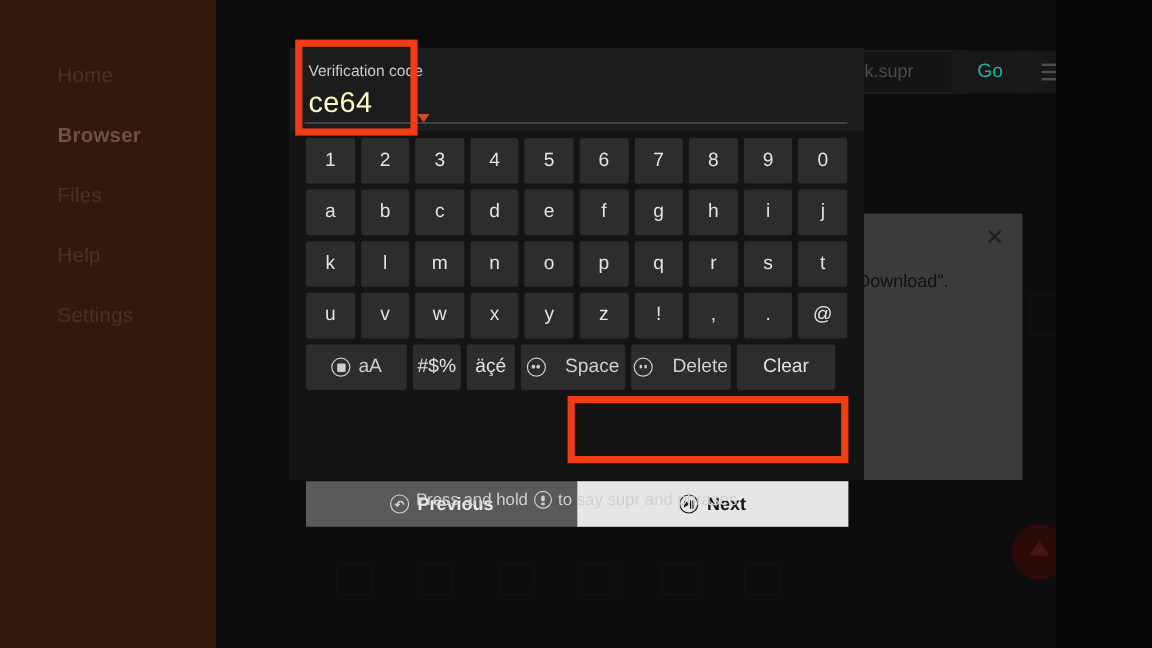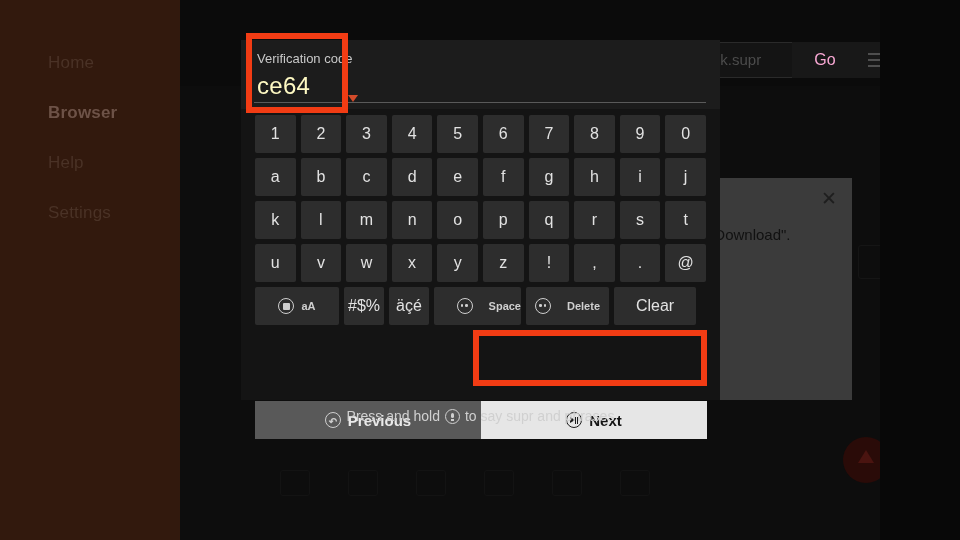--- a/index.html
+++ b/index.html
@@ -74,21 +74,21 @@
     line-height: 34px;
     padding-left: 6px;
     white-space: nowrap;
     overflow: hidden;
   }
   .go-btn {
     position: absolute;
     left: 612px; top: 4px;
     width: 66px; height: 36px;
     background: #181818;
-    color: #f9a8d4;
+    color: #14b8a6;
     font-size: 16px;
     display: flex;
     align-items: center;
     justify-content: center;
   }
   .menu-btn {
     position: absolute;
     left: 668px; top: 4px;
     width: 60px; height: 36px;
     background: #181818;
@@ -250,24 +250,24 @@
     color: #e2e2e2;
     font-size: 16px;
     display: flex;
     align-items: center;
     justify-content: center;
     border-radius: 2px;
     flex: 1 1 0;
   }
   .key.wide-aA   { flex: 0 0 84px; gap: 7px; }
   .key.w-small   { flex: 0 0 40px; }
-  .key.w-space   { flex: 0 0 87px; gap: 16px; justify-content: flex-end; }
+  .key.w-space   { flex: 0 0 87px; gap: 16px; }
   .key.w-delete  { flex: 0 0 83px; gap: 16px; }
   .key.w-clear   { flex: 0 0 82px; }
-  .key .klabel   { color: #cfcfcf; font-size: 11px; font-weight: bold; }
+  .key .klabel   { color: #cfcfcf; font-size: 16px; }
 
   
   .cglyph {
     width: 16px; height: 16px;
     border-radius: 50%;
     border: 1.5px solid #cfcfcf;
     position: relative;
     flex: 0 0 auto;
     display: inline-block;
   }
@@ -396,20 +396,21 @@
 <body>
 
 <div id="screen">
 
   <div class="bg-layer">
 
     <div class="sidebar">
       <div class="sidebar-inner">
         <div class="sidebar-item">Home</div>
         <div class="sidebar-item active">Browser</div>
+        <div class="sidebar-item">Files</div>
         <div class="sidebar-item">Help</div>
         <div class="sidebar-item">Settings</div>
       </div>
     </div>
 
     <div class="content-area">
 
       <div class="browser-bar">
         <div class="url-field">ork.supr</div>
         <div class="go-btn">Go</div>

